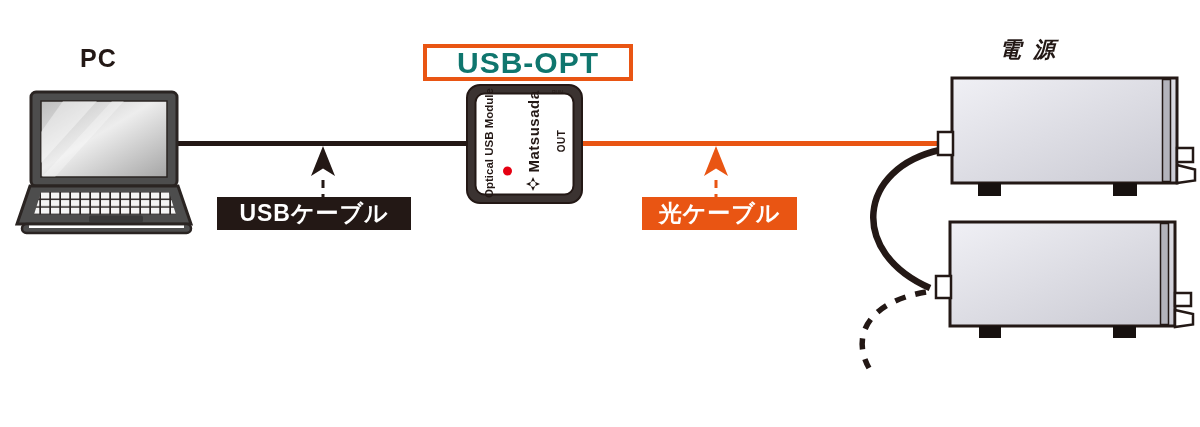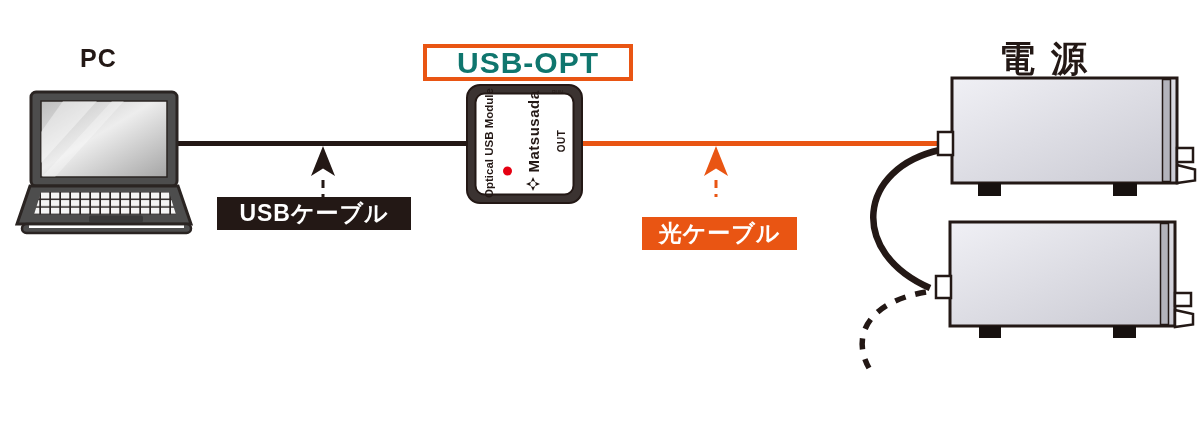--- a/index.html
+++ b/index.html
@@ -3,35 +3,35 @@
 <meta charset="utf-8">
 <style>
   html,body{margin:0;padding:0;background:#ffffff;}
   .stage{
     position:relative;width:1200px;height:427px;background:#ffffff;overflow:hidden;
     font-family:"Liberation Sans","DejaVu Sans",sans-serif;color:#231815;
   }
   .stage svg.diagram{position:absolute;left:0;top:0;}
   .lbl{position:absolute;white-space:nowrap;}
   .pc-label{left:80px;top:44px;font-size:25px;font-weight:600;letter-spacing:1px;}
-  .power-label{left:999px;top:35px;font-size:36px;font-weight:600;letter-spacing:3px;}
+  .power-label{left:999px;top:35px;font-size:22px;font-weight:600;letter-spacing:3px;font-style:italic;}
   .daisy-label{left:767px;top:379px;font-size:27px;font-weight:600;letter-spacing:1px;}
   .usb-opt-badge{
     position:absolute;left:423px;top:44px;width:202px;height:29px;
     border:4px solid #E95513;background:#ffffff;color:#0f766e;
     display:flex;align-items:center;justify-content:center;
     font-size:30px;font-weight:bold;letter-spacing:1px;
   }
   .cable-tag{
     position:absolute;top:197px;height:33px;color:#ffffff;
     display:flex;align-items:center;justify-content:center;
     font-size:23px;font-weight:bold;letter-spacing:1px;
   }
   .usb-cable-tag{left:217px;width:194px;background:#231815;}
-  .optical-cable-tag{left:642px;width:155px;background:#E95513;margin-top:20px;}
+  .optical-cable-tag{left:642px;width:155px;background:#E95513;}
   .rot{position:absolute;transform:translate(-50%,-50%) rotate(-90deg);white-space:nowrap;}
   .module-side-text{left:489px;top:143px;font-size:11.5px;font-weight:bold;}
   .module-brand{left:533px;top:141px;display:flex;align-items:center;gap:4px;
     font-size:15px;font-weight:bold;letter-spacing:.5px;}
   .module-out{left:561px;top:141px;font-size:10px;font-weight:bold;letter-spacing:.5px;}
   .module-corner{position:absolute;left:552px;top:90px;font-size:5px;line-height:5px;color:#231815;transform:scaleY(.9);}
   .brand-logo{display:inline-block;width:15px;height:15px;}
 </style>
 </head>
 <body>

